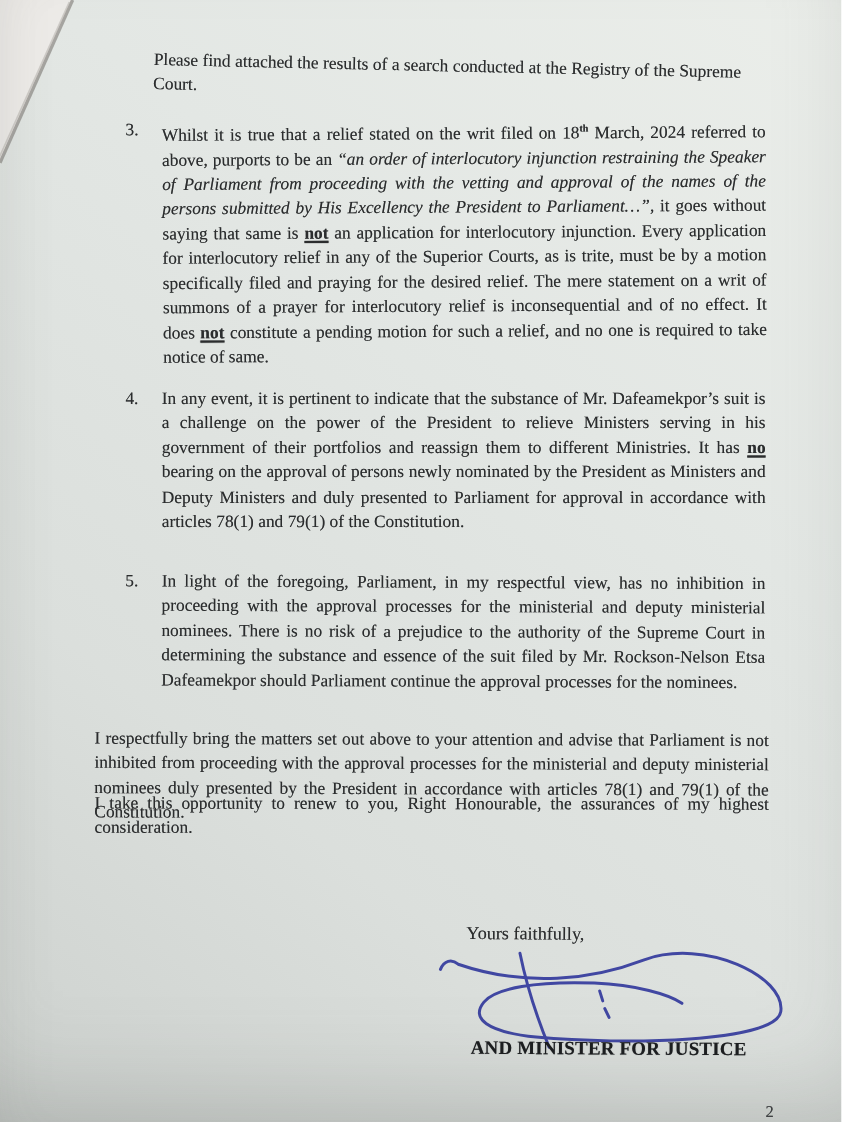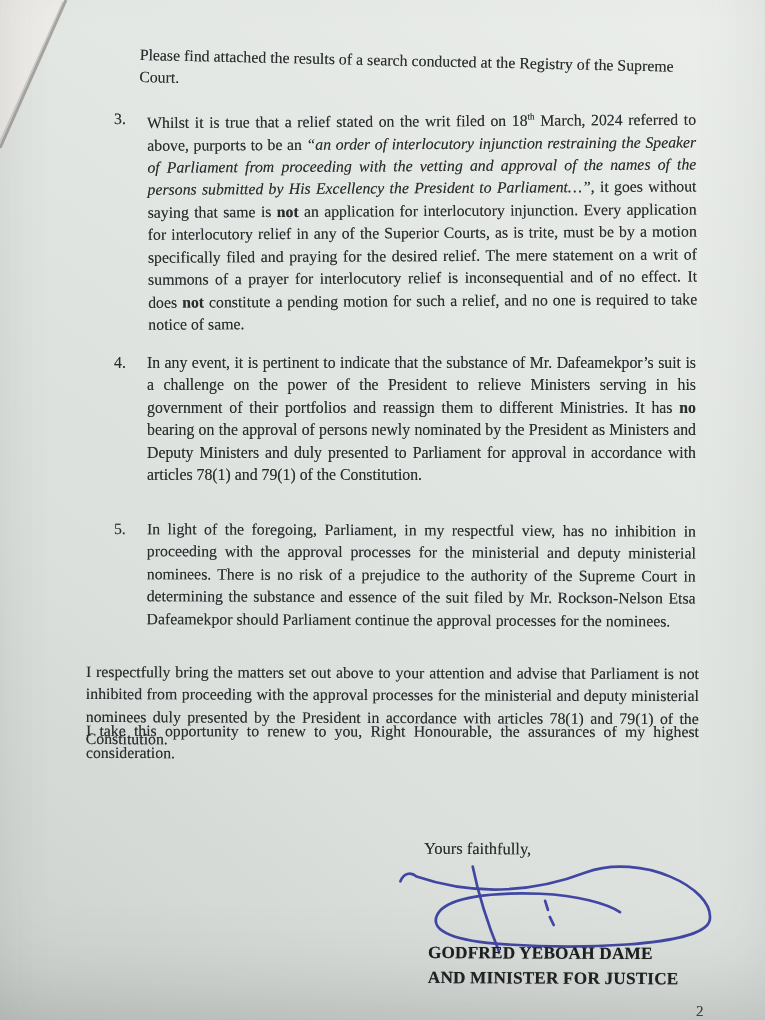--- a/index.html
+++ b/index.html
@@ -35,22 +35,22 @@
   .sig{position:absolute;left:388px;top:853px;transform:rotate(1deg);}
   .name-block{
     left:428px;top:941px;
     font-weight:700;font-size:17.2px;line-height:24.5px;
     letter-spacing:.2px;color:#1a1c1e;
     text-shadow:0 0 .7px rgba(26,28,30,.6);
     transform:rotate(.3deg);transform-origin:left top;
   }
   .pagenum{left:696px;top:1000px;font-size:15px;color:#3a3c3e;}
   .seg-italic{font-style:italic;}
-  .seg-boldu{font-weight:700;text-decoration-thickness:1.6px;text-underline-offset:2px;margin-top:28px;}
-  .seg-sup{font-size:.58em;vertical-align:super;}
+  .seg-boldu{font-weight:700;text-decoration:underline;text-decoration-thickness:1.6px;text-underline-offset:2px;margin-top:28px;}
+  .seg-sup{font-size:.58em;vertical-align:super;font-weight:bold;}
 </style>
 </head>
 <body>
 
 <div class="photo">
 
   <svg class="corner" width="82" height="162" viewBox="0 0 82 162" aria-hidden="true">
     <polygon points="0,0 66,0 0,148" fill="#edebe8"></polygon>
     <path d="M66,0 L0,148" stroke="#8a8883" stroke-width="3" fill="none" opacity="0.7"></path>
     <path d="M63,2 L-2,146" stroke="#b9b6b1" stroke-width="1.5" fill="none" opacity="0.6"></path>
@@ -82,20 +82,19 @@
   <svg class="sig" width="335" height="108" viewBox="0 0 335 108" aria-hidden="true">
     <g fill="none" stroke="#383f9f" stroke-width="2.7" stroke-linecap="round" opacity="0.95">
       <path d="M12 31 C 15 23, 22 21, 28 26 C 90 46, 150 38, 197 19 C 252 -2, 326 32, 322 64 C 318 92, 180 97, 100 91 C 55 87, 40 75, 52 60 C 62 47, 100 40, 152 41 C 190 42, 220 50, 232 58"></path>
       <path d="M84 15 C 90 42, 100 72, 112 100"></path>
       <path d="M157 48 l 3 9"></path>
       <path d="M162 64 l 4 8"></path>
     </g>
   </svg>
 
   <div class="name-block">
-    <div>GODFRED YEBOAH DAME</div>
     <div>AND MINISTER FOR JUSTICE</div>
   </div>
 
   <div class="pagenum">2</div>
 
   <div class="vignette"></div>
 </div>
 
 </body></html>

